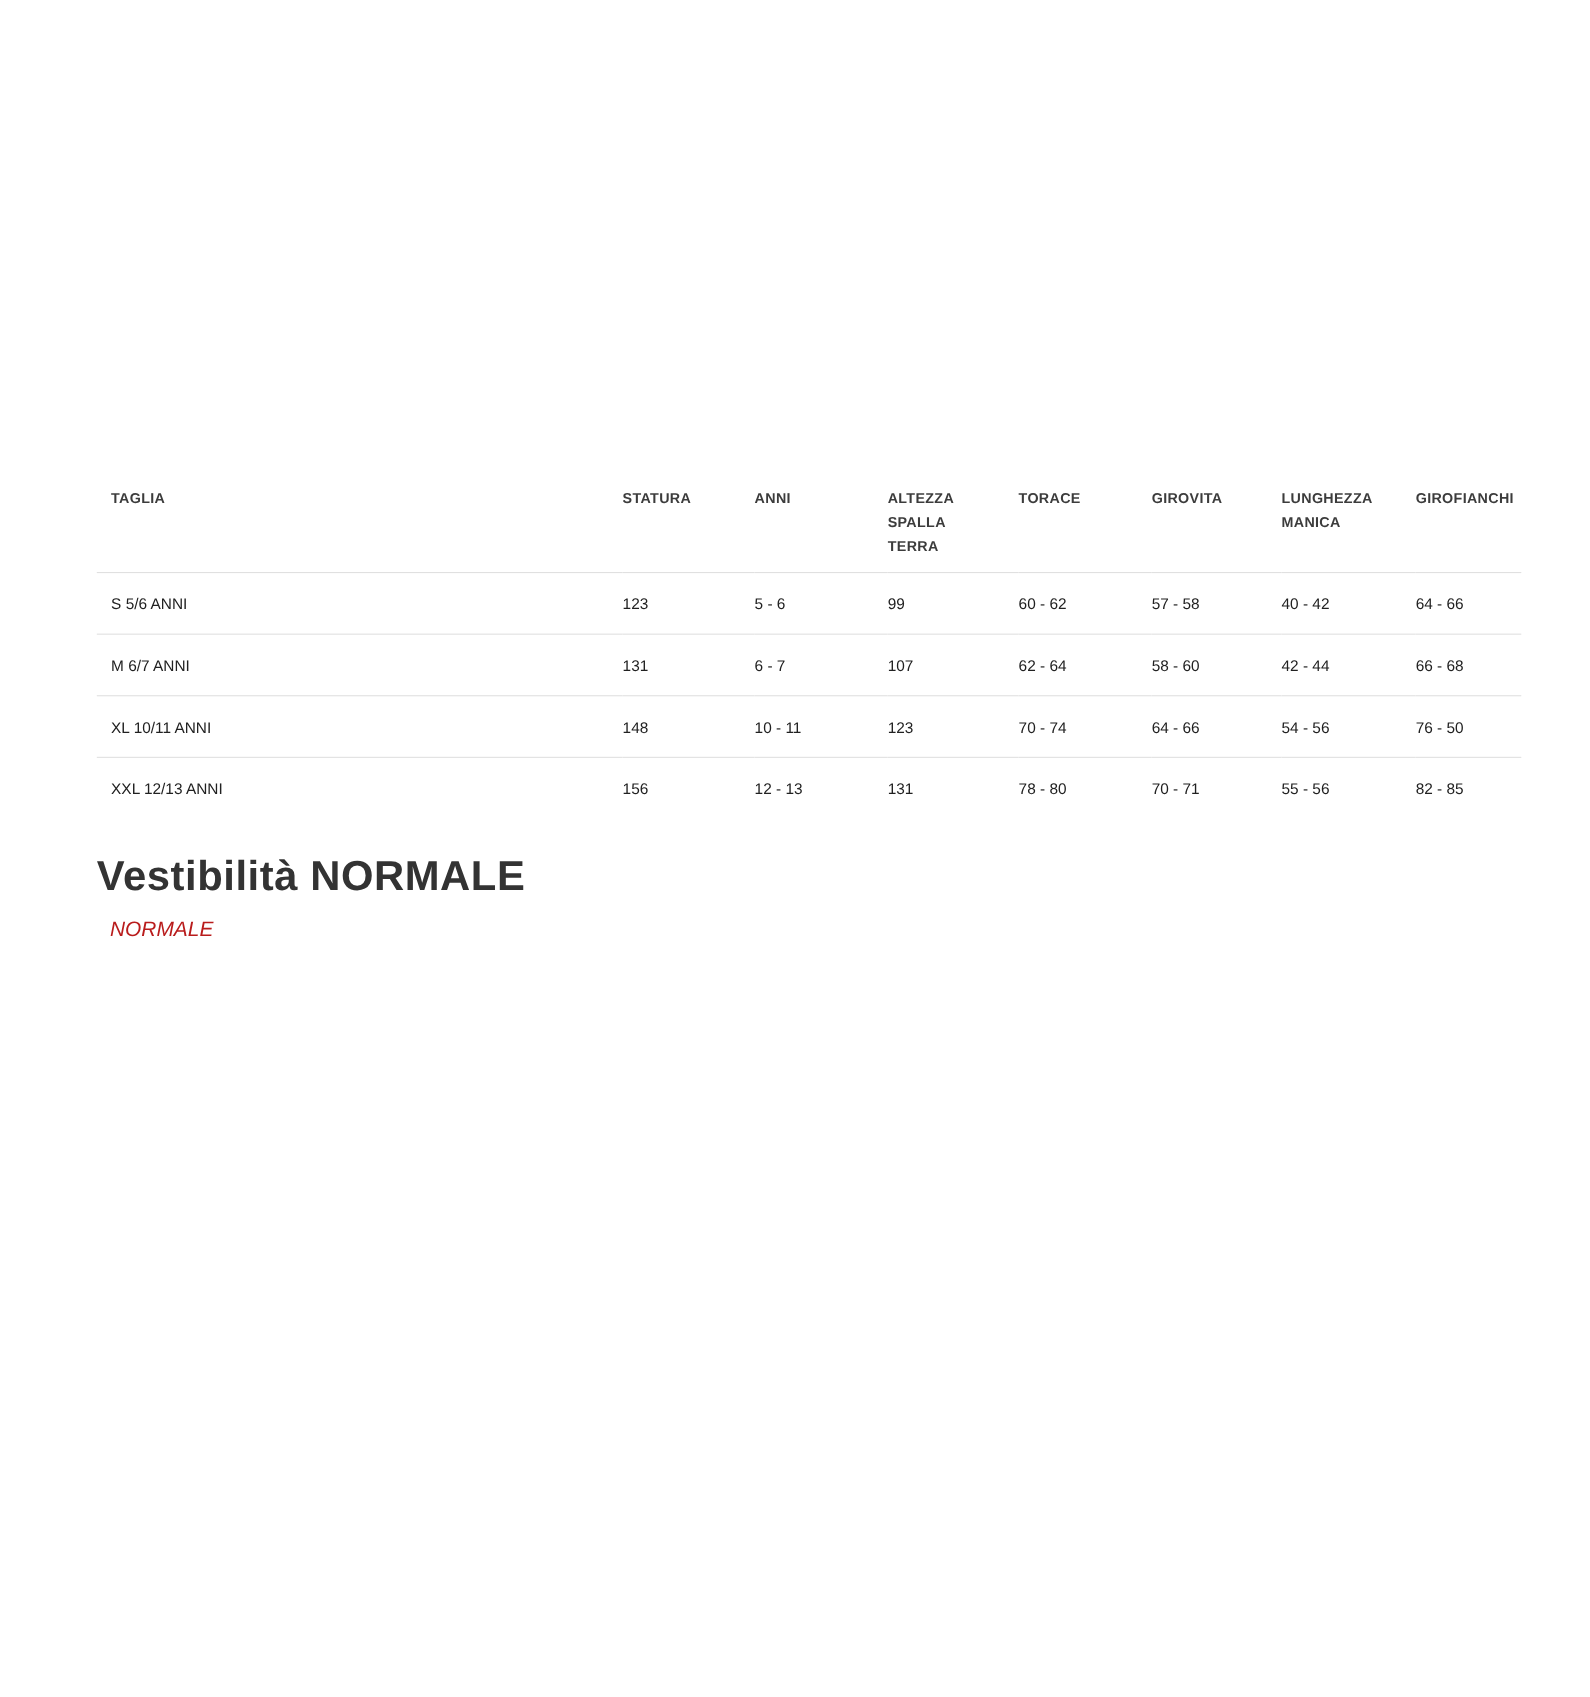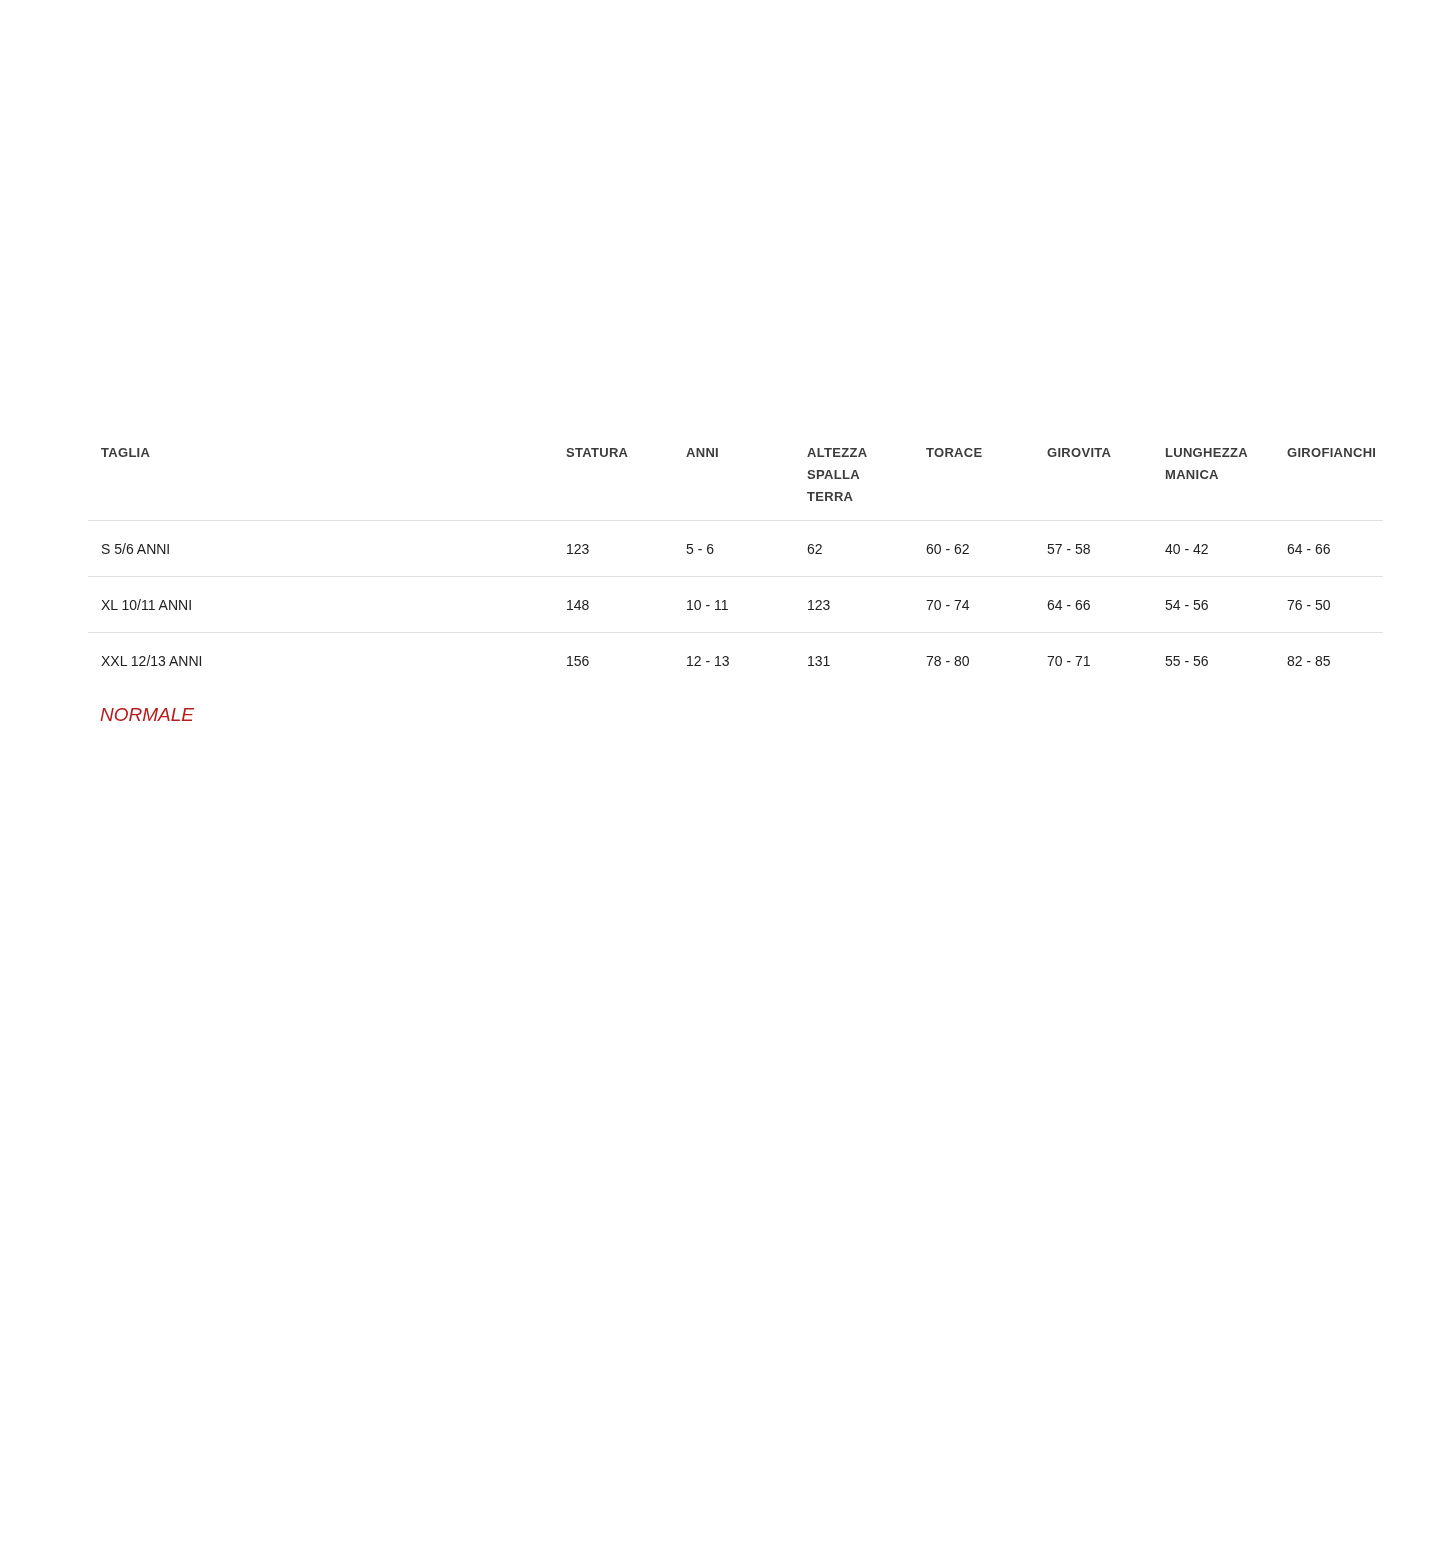--- a/index.html
+++ b/index.html
@@ -100,25 +100,35 @@
           <th><span class="hwrap">GIROVITA</span></th>
           <th><span class="hwrap">LUNGHEZZA MANICA</span></th>
           <th><span class="hwrap">GIROFIANCHI</span></th>
         </tr>
       </thead>
       <tbody>
         <tr>
           <td>S 5/6 ANNI</td>
           <td>123</td>
           <td>5 - 6</td>
-          <td>62</td>
+          <td>99</td>
           <td>60 - 62</td>
           <td>57 - 58</td>
           <td>40 - 42</td>
           <td>64 - 66</td>
+        </tr>
+        <tr>
+          <td>M 6/7 ANNI</td>
+          <td>131</td>
+          <td>6 - 7</td>
+          <td>107</td>
+          <td>62 - 64</td>
+          <td>58 - 60</td>
+          <td>42 - 44</td>
+          <td>66 - 68</td>
         </tr>
         <tr>
           <td>XL 10/11 ANNI</td>
           <td>148</td>
           <td>10 - 11</td>
           <td>123</td>
           <td>70 - 74</td>
           <td>64 - 66</td>
           <td>54 - 56</td>
           <td>76 - 50</td>
@@ -129,16 +139,17 @@
           <td>12 - 13</td>
           <td>131</td>
           <td>78 - 80</td>
           <td>70 - 71</td>
           <td>55 - 56</td>
           <td>82 - 85</td>
         </tr>
       </tbody>
     </table>
 
+    <h2 class="fit-heading">Vestibilità NORMALE</h2>
     <p class="fit-description">NORMALE</p>
 
   </div>
 </div>
 
 </body></html>

